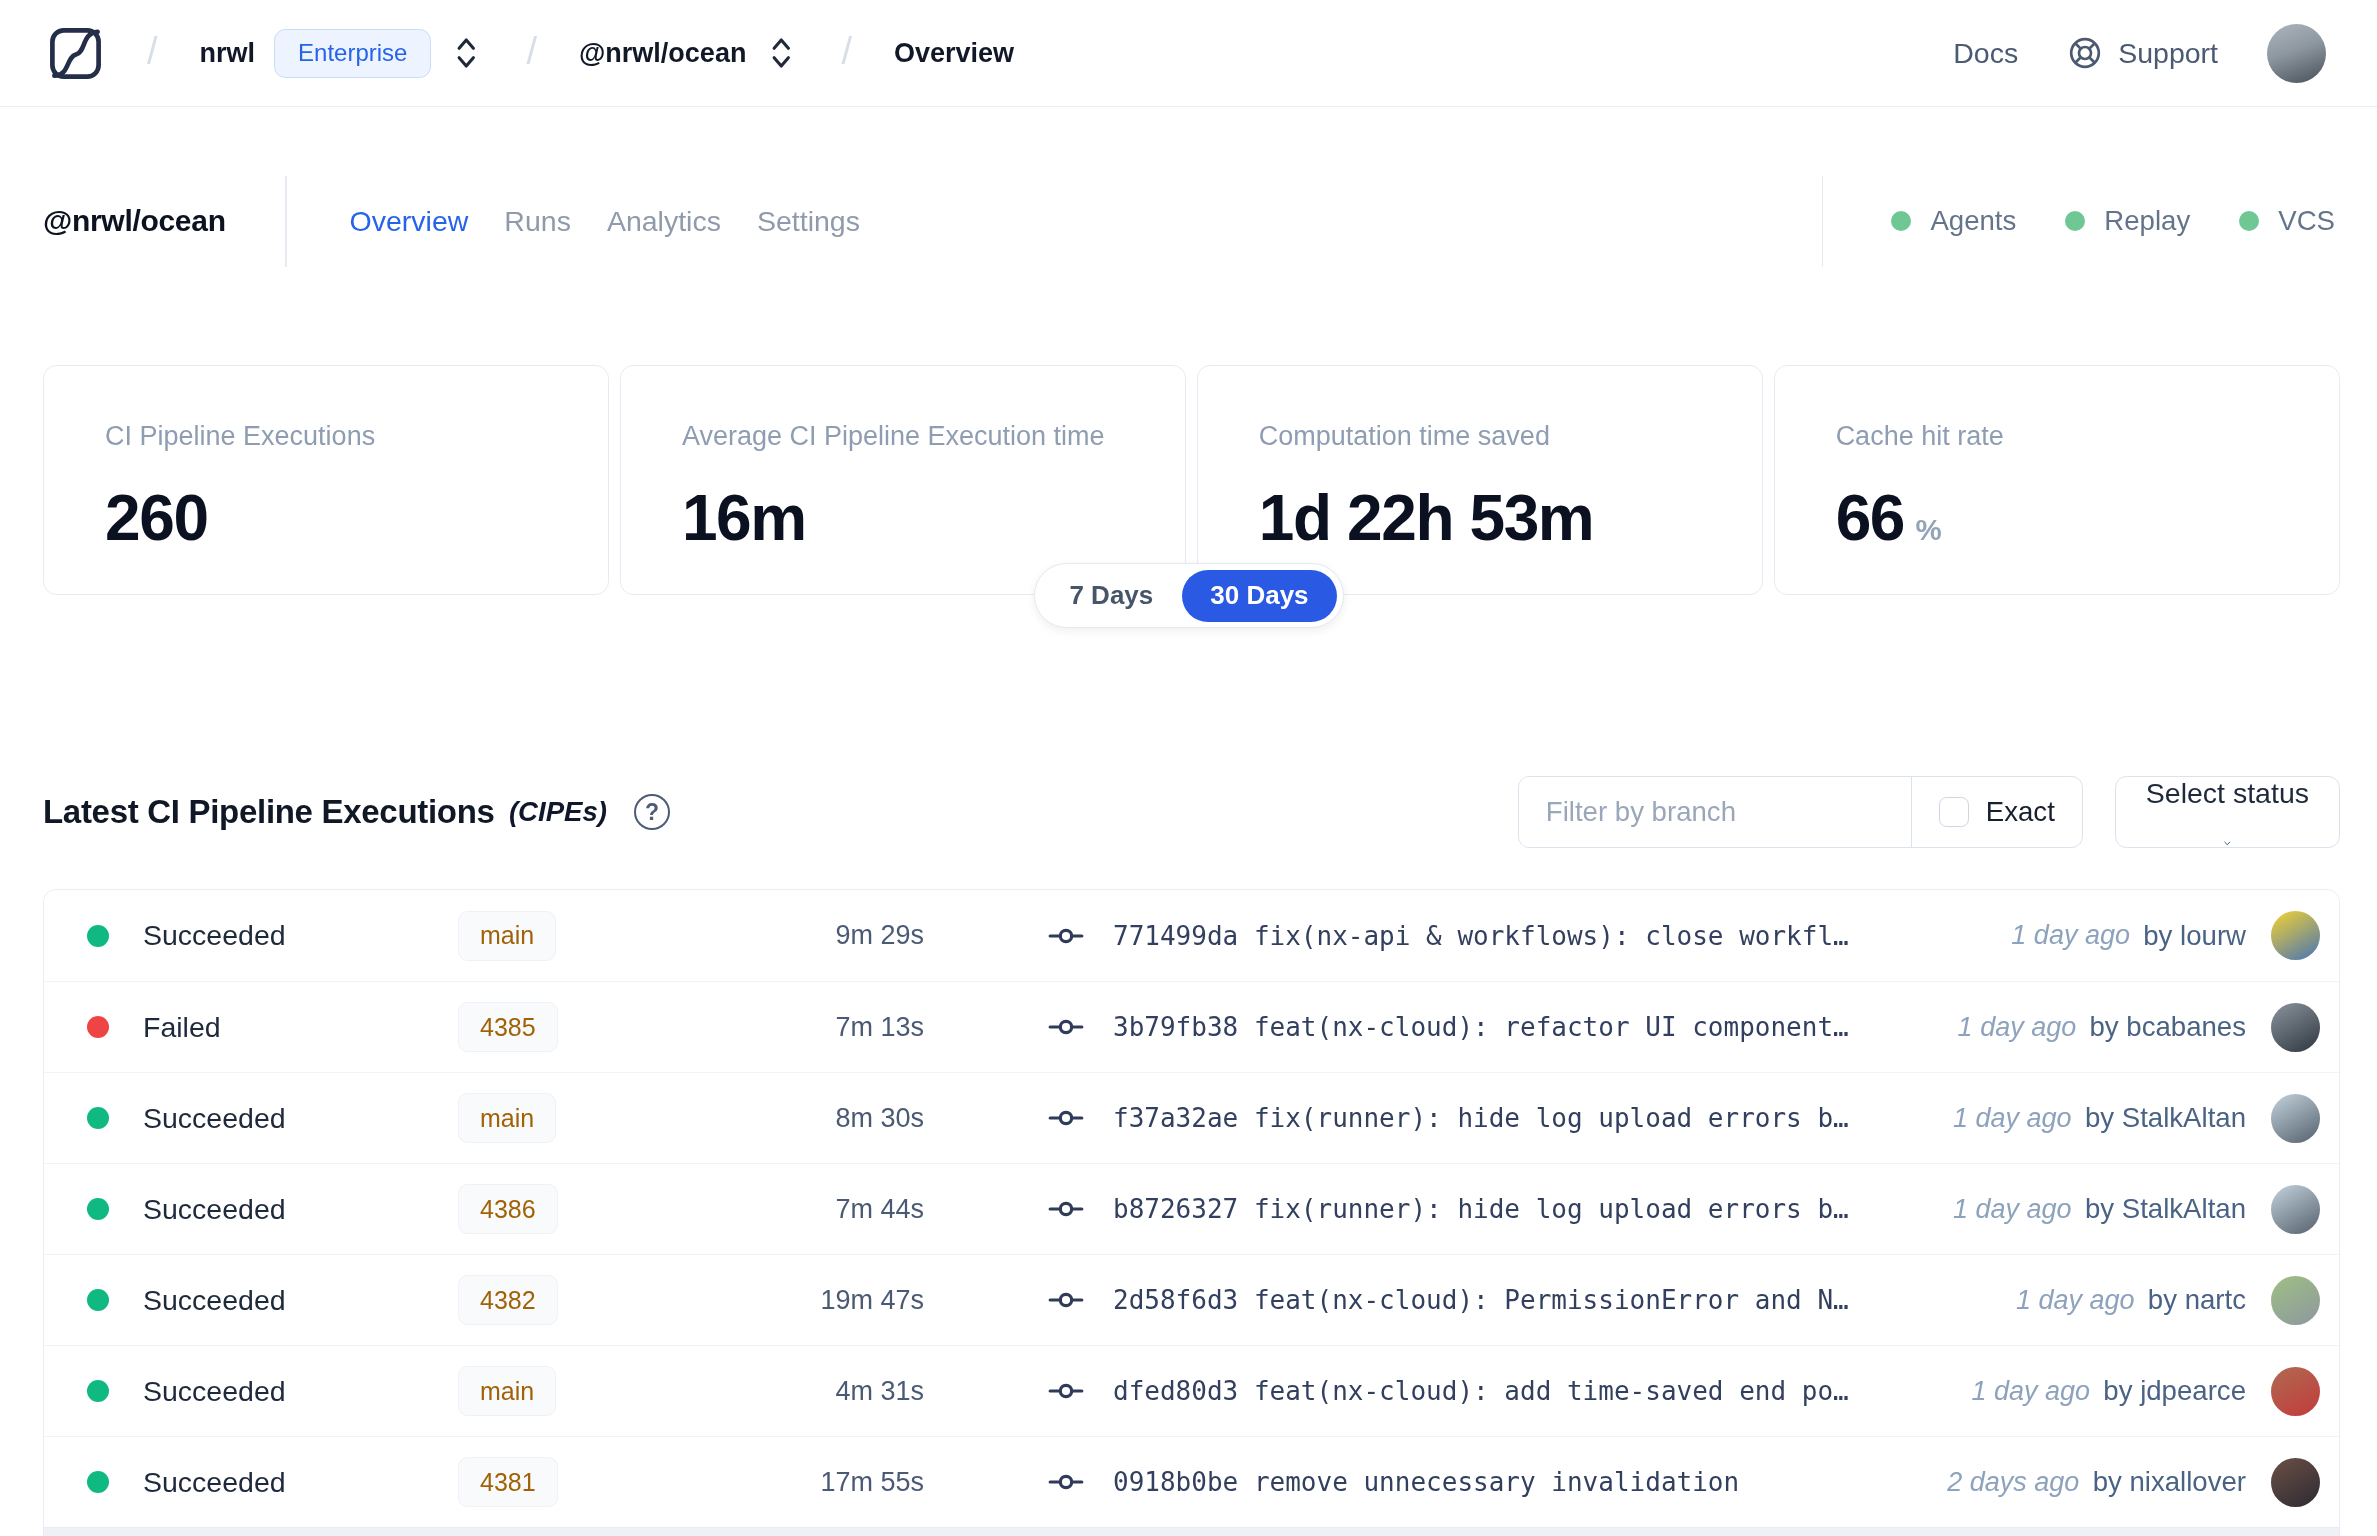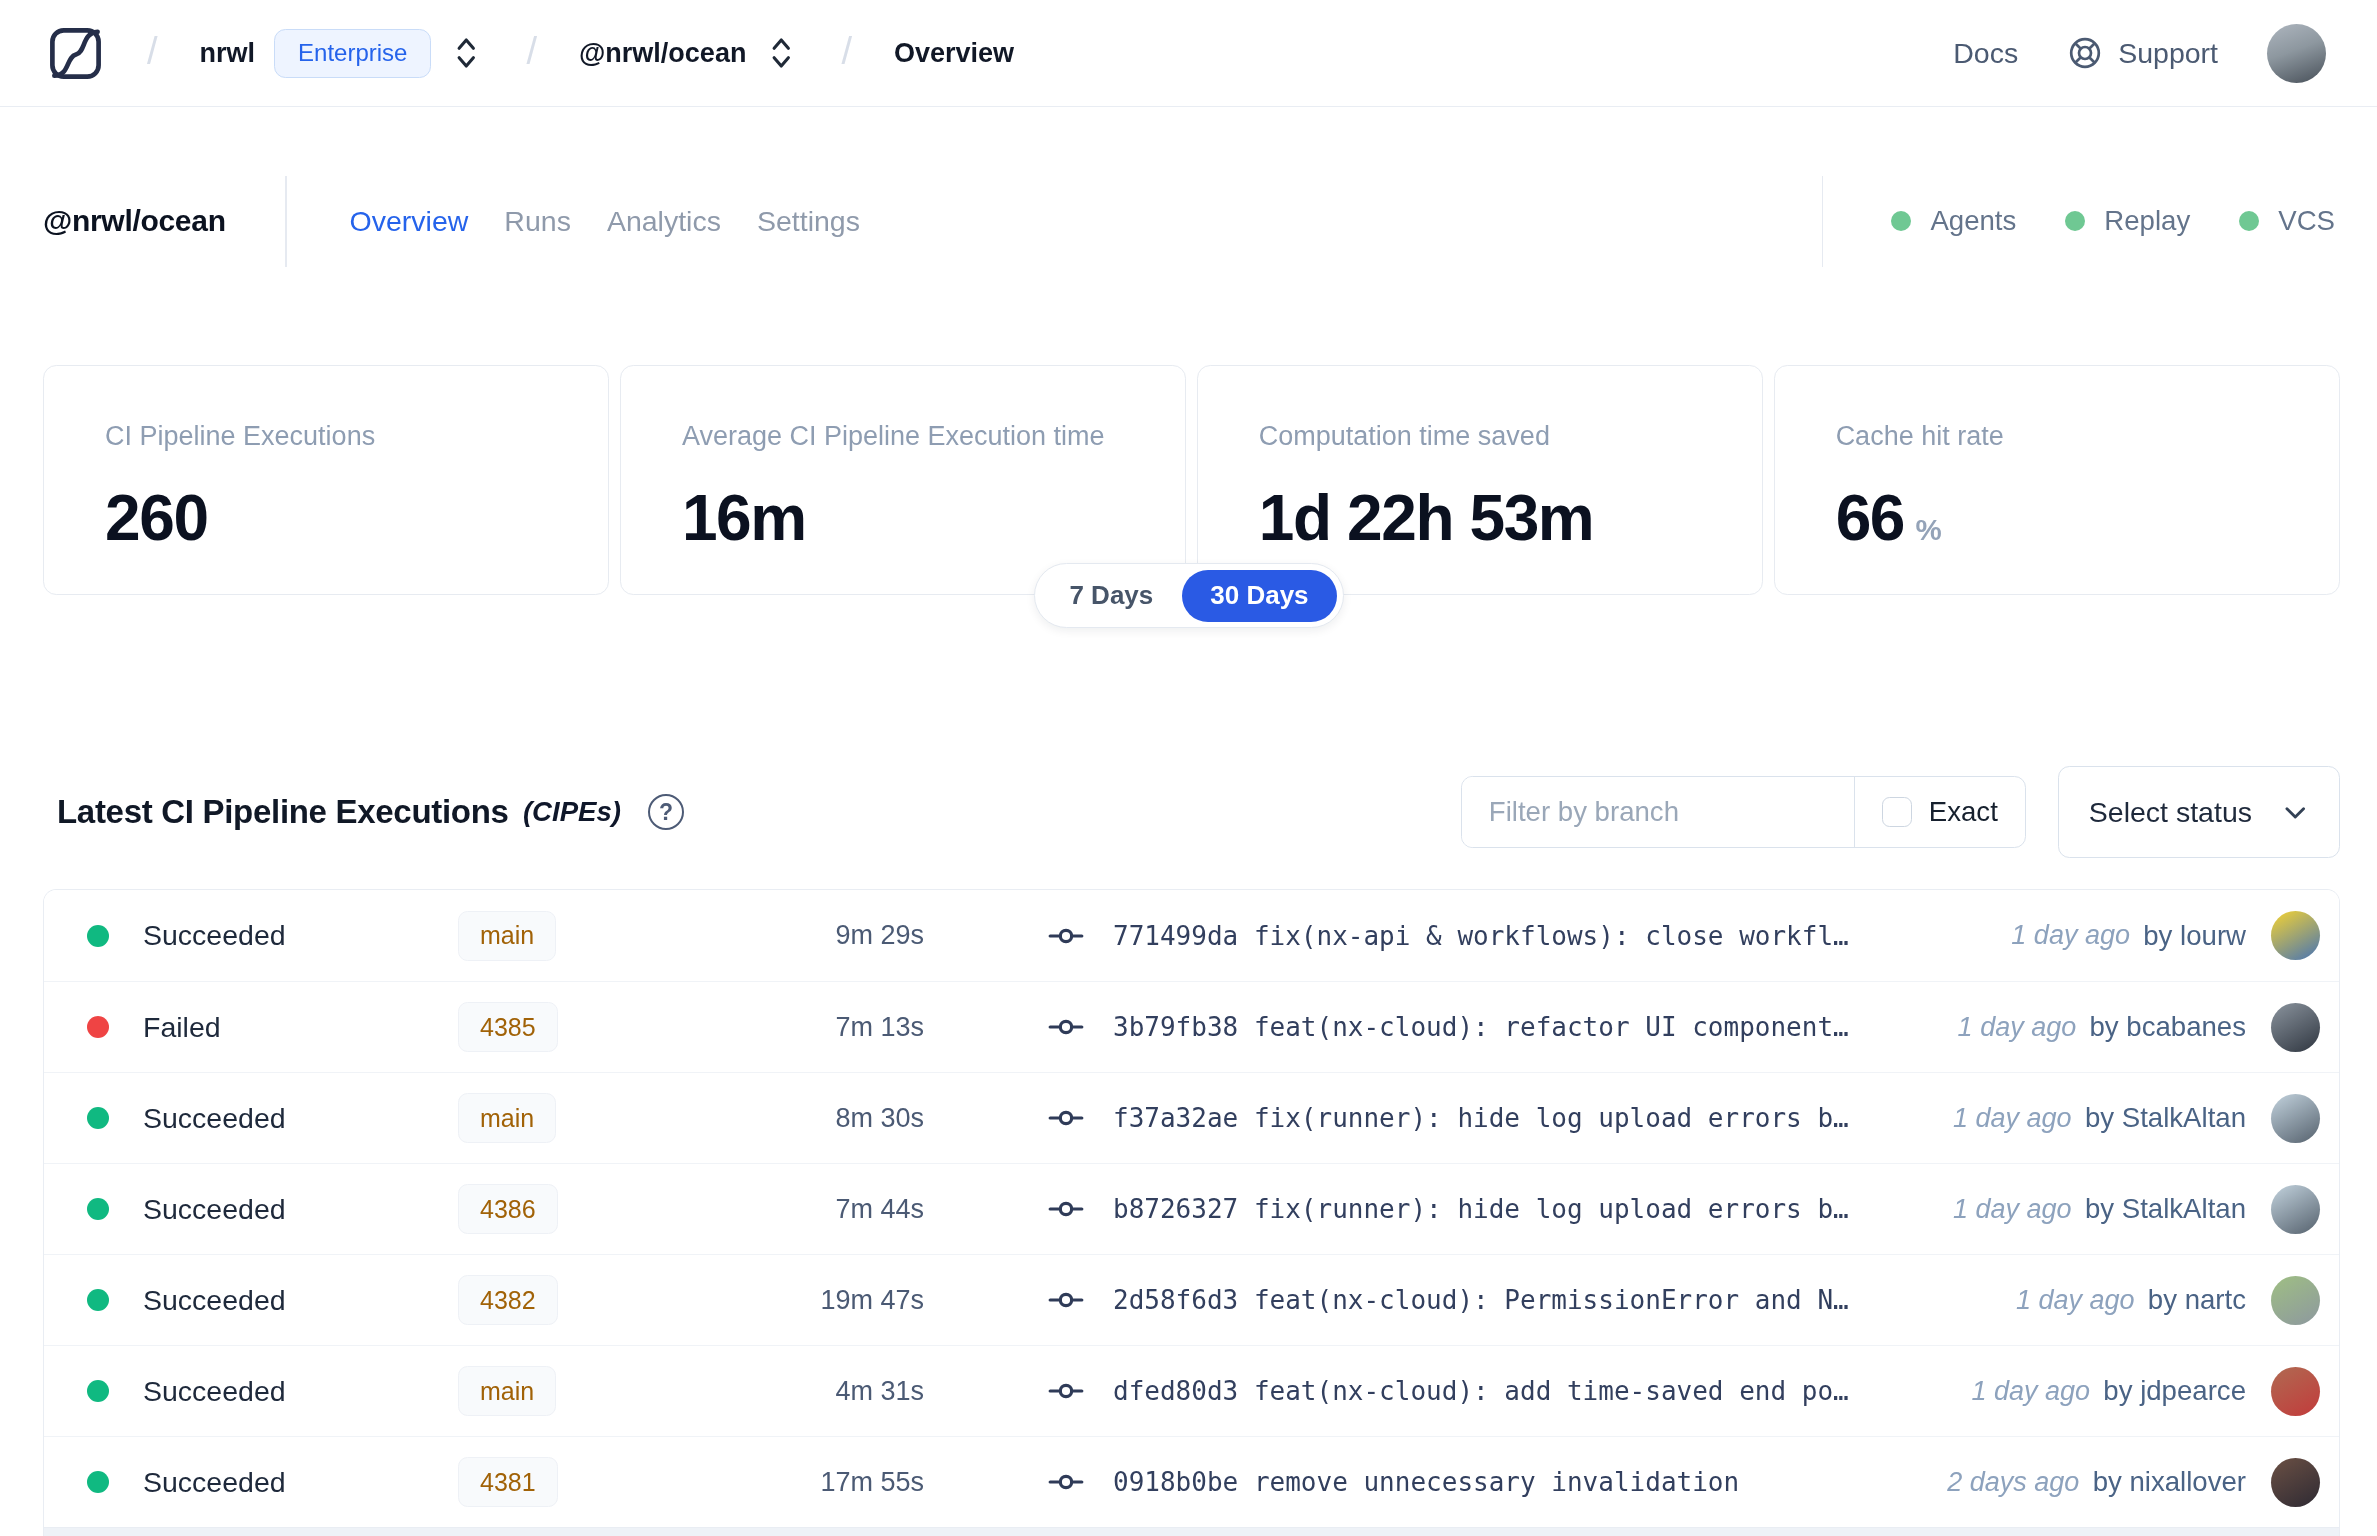--- a/index.html
+++ b/index.html
@@ -40,32 +40,32 @@
   .card-value { margin-top:28.5px; font-size:64px; font-weight:800; color:#0b1120; letter-spacing:-1.4px; display:flex; align-items:baseline; }
   .card-suffix { font-size:29.5px; font-weight:600; color:#94a3b8; margin-left:11.4px; letter-spacing:0; }
 
   
   .toggle-row { display:flex; justify-content:center; margin-top:-32px; position:relative; z-index:2; height:65px; }
   .toggle { display:inline-flex; align-items:center; background:#fff; border:1.9px solid #e4e9f0; border-radius:950px; padding:5.7px; box-shadow:0 2.9px 9.5px rgba(15,23,42,0.07); }
   .toggle-opt { font-size:26px; font-weight:600; color:#475569; padding:10.5px 28.5px; border-radius:950px; cursor:pointer; }
   .toggle-opt.active { background:#2a5ae4; color:#fff; font-weight:700; }
 
   
-  .section-head { margin:148px 38px 0 57px; display:flex; align-items:center; height:72px; }
+  .section-head { margin:148px 38px 0 43px; display:flex; align-items:center; height:72px; }
   .section-title { font-size:33px; font-weight:700; color:#101826; letter-spacing:-0.3px; }
   .section-sub { font-size:27.6px; font-style:italic; font-weight:600; color:#0f172a; margin-left:14.3px; }
   .help { width:36px; height:36px; border-radius:50%; border:2.4px solid #4d5b76; color:#4d5b76; font-size:23px; font-weight:700; display:flex; align-items:center; justify-content:center; margin-left:27px; cursor:pointer; }
   .section-controls { margin-left:auto; display:flex; align-items:center; gap:32px; }
   .filter-group { display:flex; align-items:stretch; height:72px; width:565px; background:#fff; border:1.9px solid #dae2ec; border-radius:11.4px; overflow:hidden; }
   .filter-input { border:none; outline:none; flex:1 1 auto; min-width:0; padding:0 27px; font-size:27.6px; font-family:"Liberation Sans",sans-serif; color:#1e293b; }
   .filter-input::placeholder { color:#9aa7b8; }
   .exact-wrap { display:flex; align-items:center; gap:17px; padding:0 27px; border-left:1.9px solid #dae2ec; }
   .checkbox { width:29.5px; height:29.5px; border:1.9px solid #cdd6e1; border-radius:7.6px; background:#fff; cursor:pointer; }
   .exact-label { font-size:27.6px; color:#16202e; }
-  .select-btn { height:92px; display:flex; align-items:center; gap:28.5px; background:#fff; border:1.9px solid #dae2ec; border-radius:11.4px; padding:0 30px; font-size:28.5px; font-weight:500; color:#1e293b; cursor:pointer; }
+  .select-btn { height:72px; display:flex; align-items:center; gap:28.5px; background:#fff; border:1.9px solid #dae2ec; border-radius:11.4px; padding:0 30px; font-size:28.5px; font-weight:500; color:#1e293b; cursor:pointer;flex-direction:column; }
   .select-btn svg { width:28.5px; height:28.5px; color:#334155; }
 
   
   .table { margin:41px 38px 0 43px; border:1.9px solid #e9edf3; border-bottom:none; border-radius:13.3px 13.3px 0 0; overflow:hidden; background:#fff; }
   .row { height:91px; display:flex; align-items:center; padding:0 19px 0 43px; border-top:1.9px solid #f0f3f7; cursor:pointer; background:#fff; }
   .row:first-child { border-top:none; }
   .cell-status { flex:0 0 371px; display:flex; align-items:center; gap:34px; }
   .dot { width:22px; height:22px; border-radius:50%; }
   .dot.green { background:#10b981; }
   .dot.red { background:#ef4444; }

